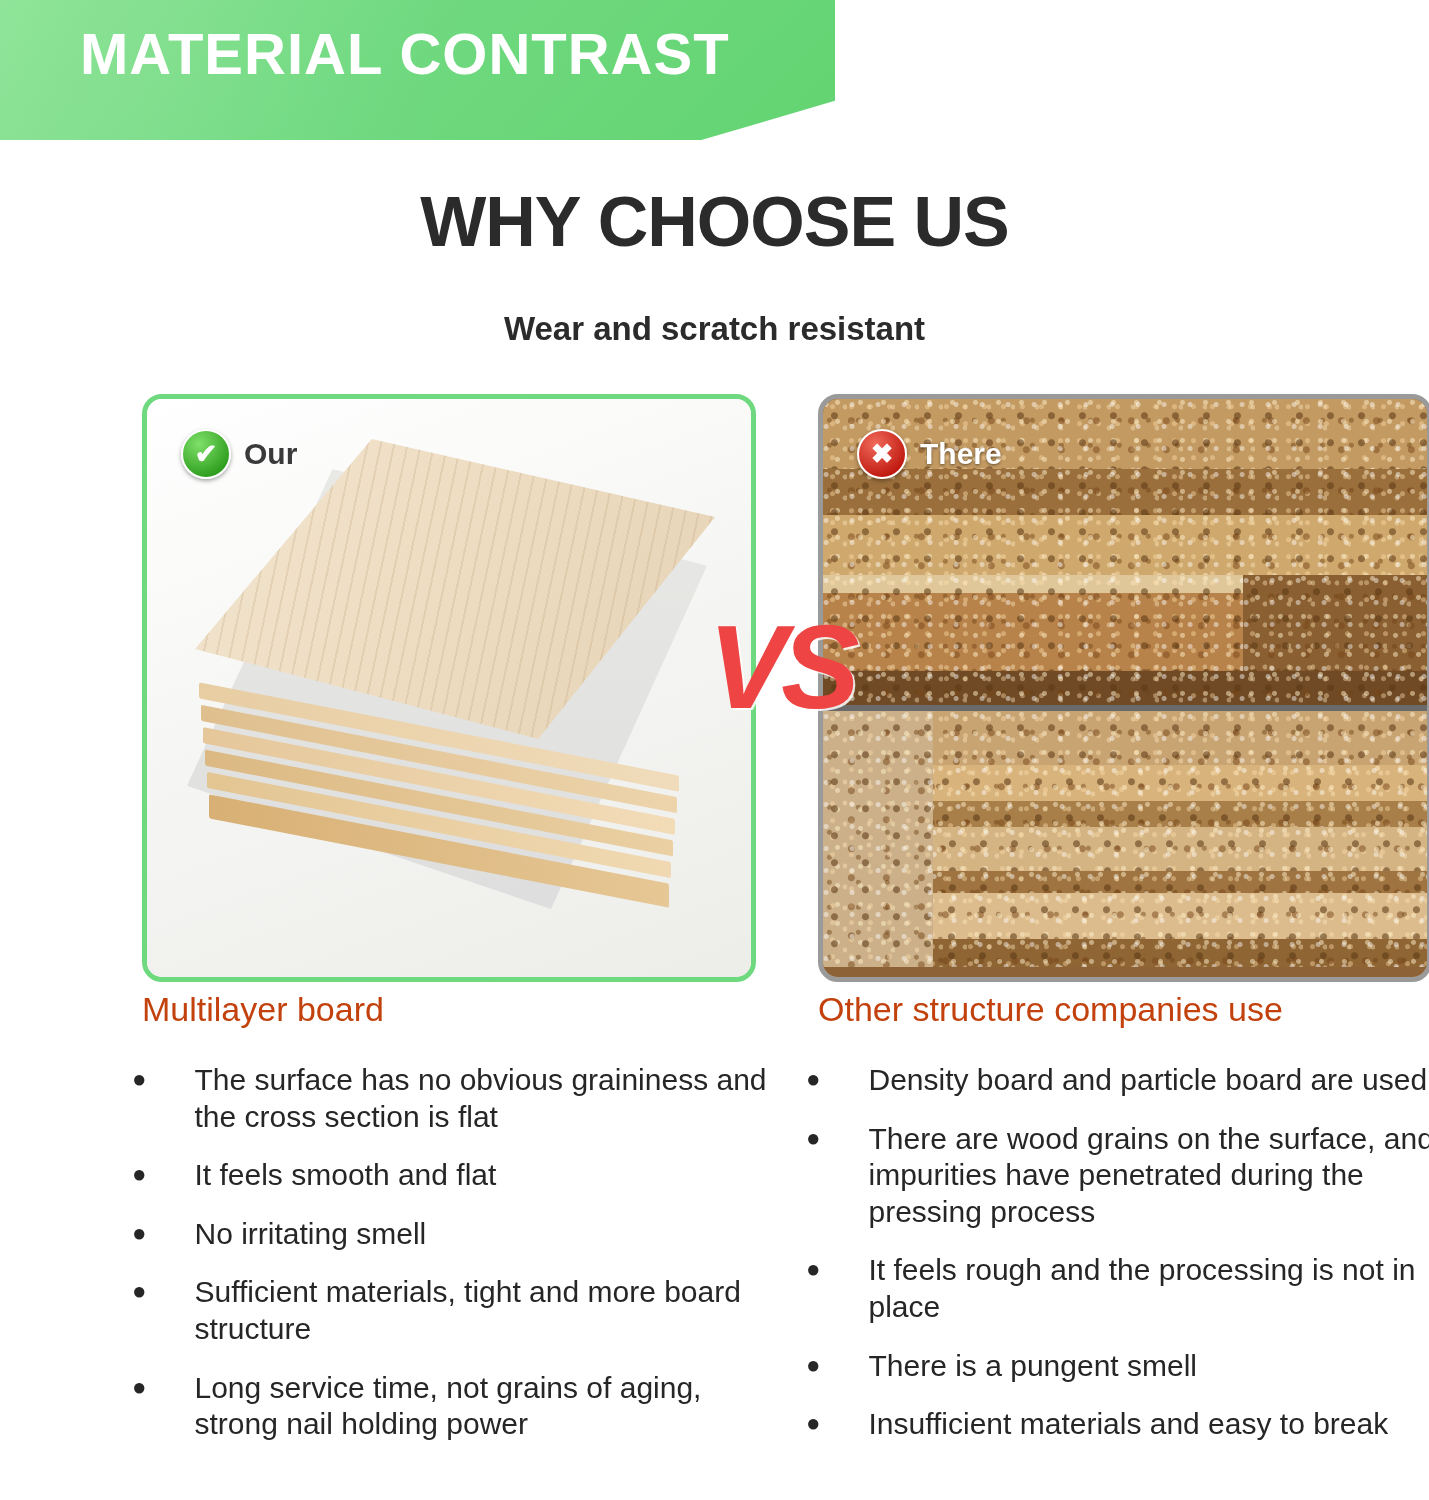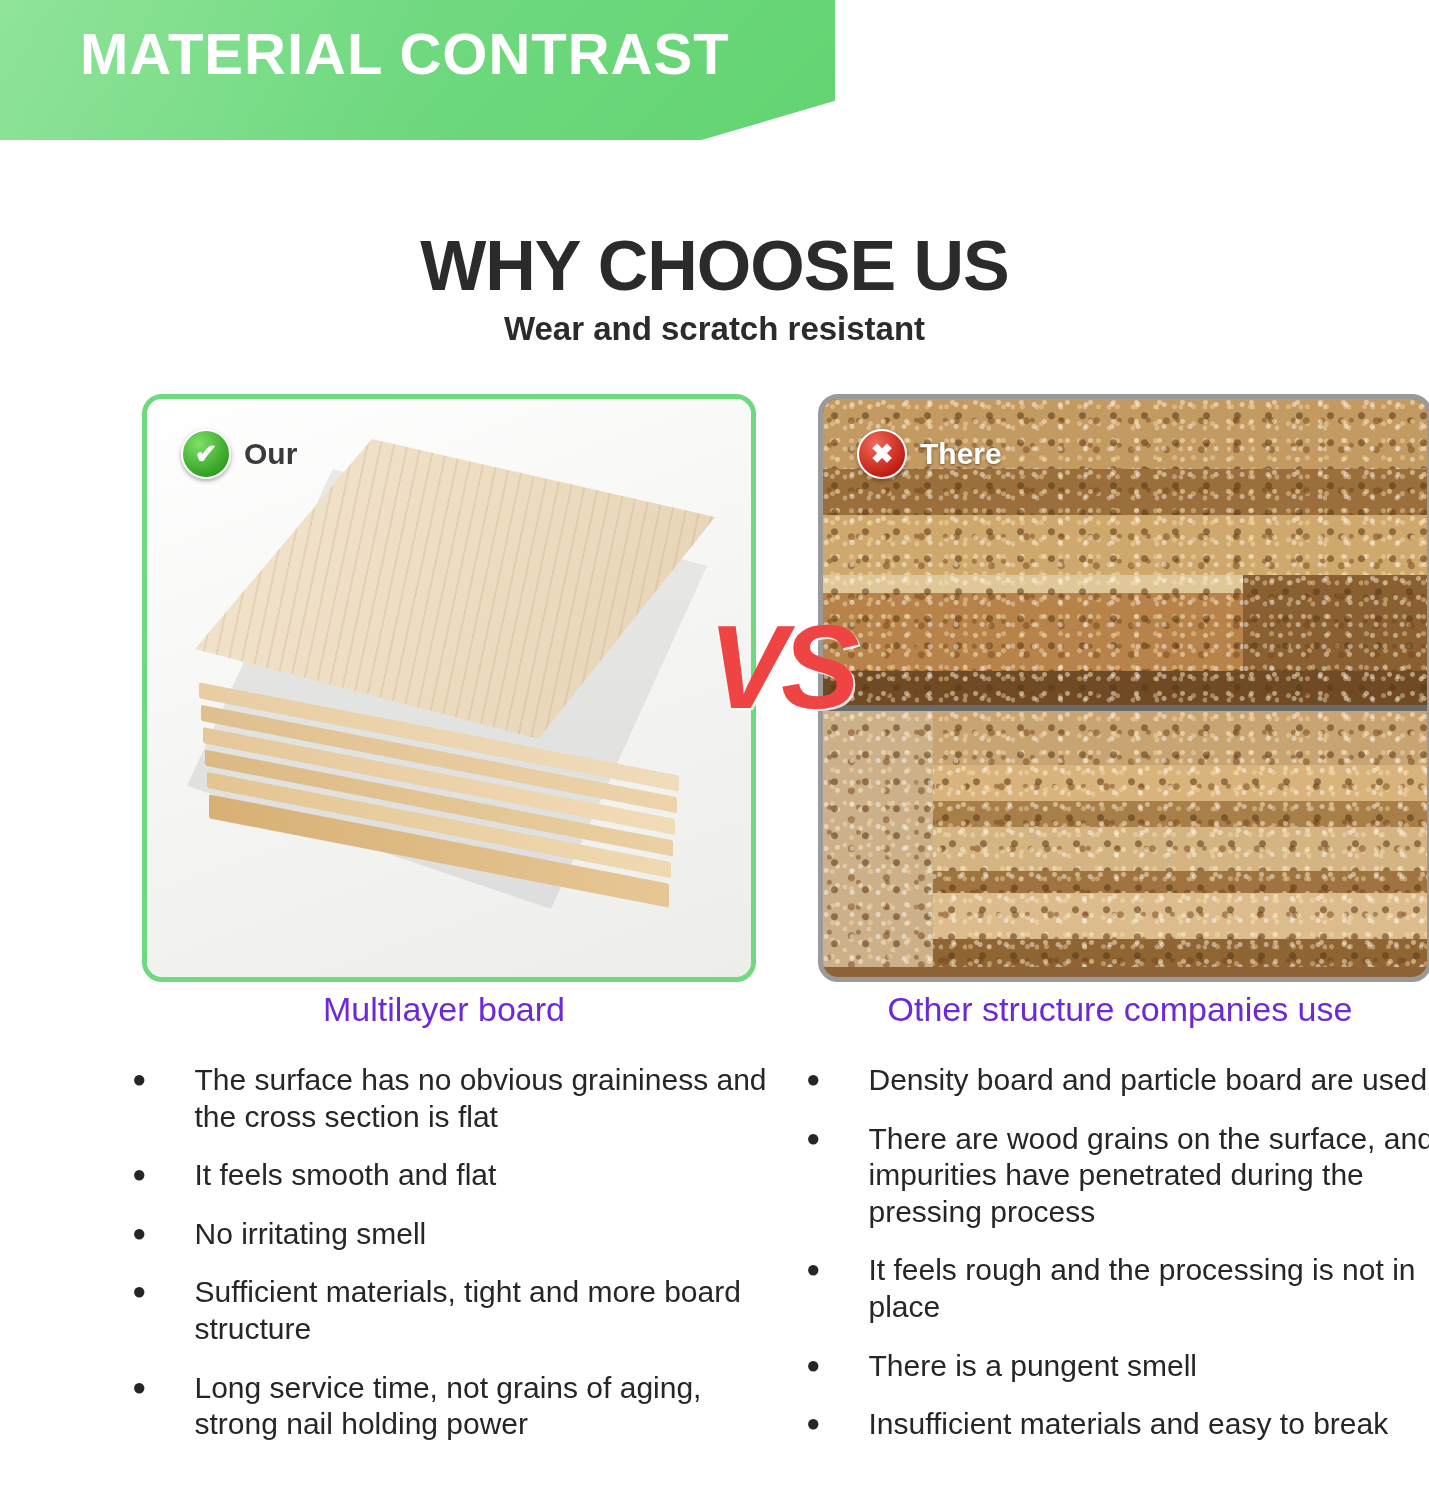--- a/index.html
+++ b/index.html
@@ -33,21 +33,20 @@
     white-space:nowrap;
     margin-left:24px;
   }
 
   
   .main-title{
     position:absolute;top:182px;left:0;width:1429px;
     text-align:center;
     font-size:70px;font-weight:bold;color:#2b2b2b;
     letter-spacing:-1px;
-    margin-top:44px;
   }
   .sub-title{
     position:absolute;top:310px;left:0;width:1429px;
     text-align:center;
     font-size:33px;font-weight:bold;color:#2b2b2b;
   }
 
   
   .panel{
     position:absolute;top:394px;
@@ -133,21 +132,21 @@
     font-size:118px;font-weight:bold;font-style:italic;
     color:#ef4444;
     letter-spacing:-6px;
     text-shadow:2px 2px 0 rgba(255,255,255,.85);
     display:flex;align-items:center;justify-content:center;
   }
 
   
   .caption{
     position:absolute;top:990px;
-    font-size:34px;color:#6d28d9;text-align:center;
+    font-size:34px;color:#c2410c;text-align:left;
   }
   .caption-left{left:142px;width:604px;}
   .caption-right{left:818px;width:604px;}
 
   
   .list{position:absolute;top:1062px;}
   .list-left{left:132px;width:640px;}
   .list-right{left:806px;width:636px;}
   .bullet{
     display:flex;align-items:flex-start;

